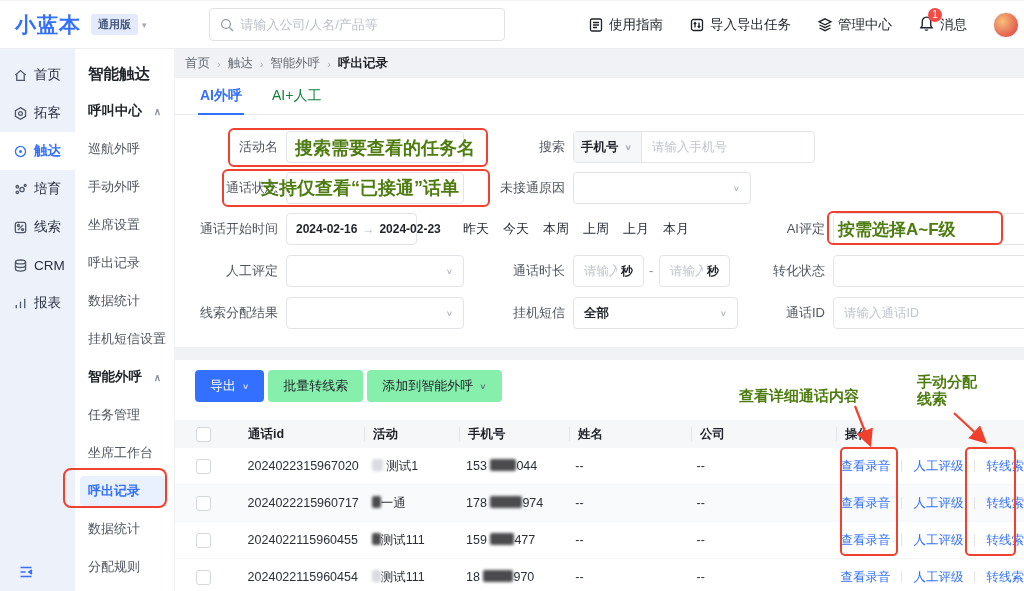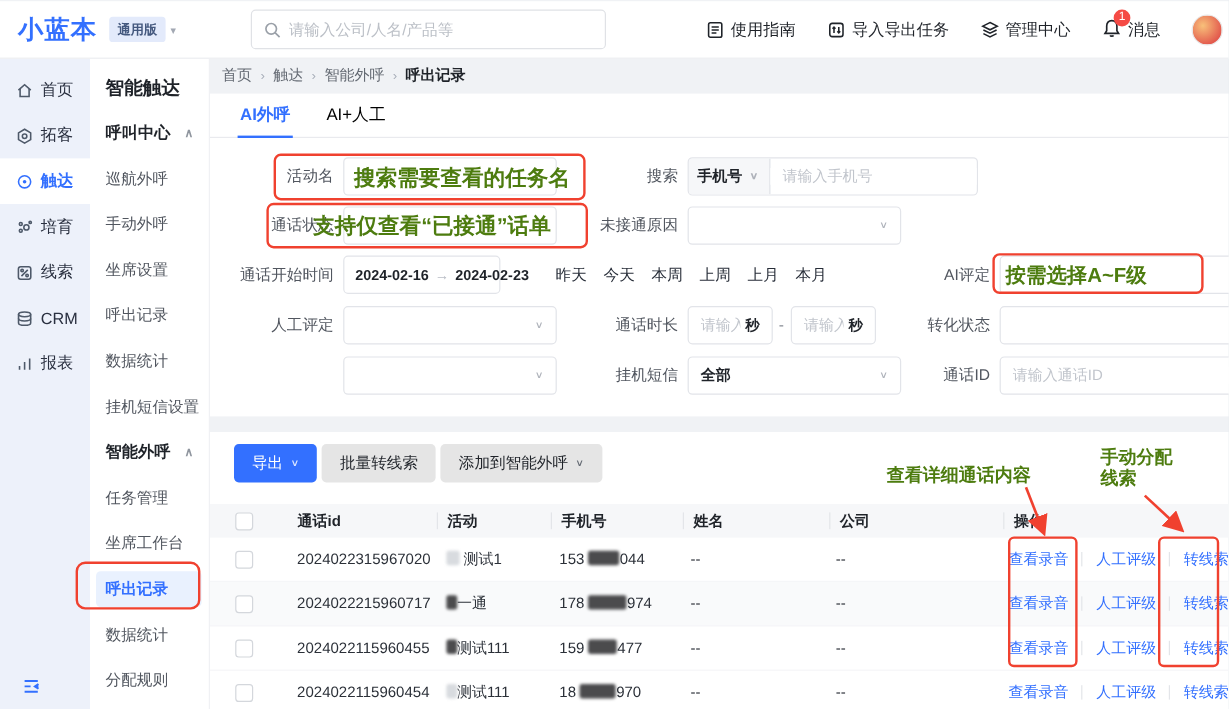--- a/index.html
+++ b/index.html
@@ -39,21 +39,21 @@
   .sn-item.active .lbl { position:relative; z-index:1; }
 
   
   .breadcrumb { position:absolute; left:185px; top:55px; display:flex; align-items:center; gap:7px; font-size:12.5px; color:#646a73; }
   .bc-sep { color:#a7adb8; font-size:11px; }
   .bc-last { color:#1f2329; font-weight:bold; }
 
   
   .panel1 { position:absolute; left:175px; top:78px; width:849px; height:269px; background:#fff; }
   .tabs { height:37px; border-bottom:1px solid #e9eaee; display:flex; align-items:center; padding-left:25px; gap:30px; }
-  .tab { font-size:14px; color:#000000; cursor:pointer; height:37px; line-height:34px; position:relative; }
+  .tab { font-size:14px; color:#15803d; cursor:pointer; height:37px; line-height:34px; position:relative; }
   .tab.active { color:#3370ff; font-weight:bold;text-align:center; }
   .tab.active::after { content:""; position:absolute; left:-2px; right:-2px; bottom:0; height:2px; background:#3370ff; }
 
   .flabel { position:absolute; height:32px; line-height:32px; text-align:right; font-size:13px; color:#51565f; white-space:nowrap; }
   .ffield { position:absolute; height:32px; border:1px solid #e2e4e9; border-radius:4px; background:#fff; display:flex; align-items:center; padding:0 10px; font-size:13px; }
   .ffield input { border:none; outline:none; flex:1; min-width:0; font-size:12.5px; color:#333; font-family:inherit; }
   .ffield input::placeholder { color:#c1c5cc; }
   .caret { color:#aeb2ba; font-size:10px; margin-left:auto; transform:scaleY(.8); }
   .sel-group { padding:0; overflow:hidden; }
   .sel-left { width:68px; height:100%; background:#f6f7f9; border-right:1px solid #e2e4e9; display:flex; align-items:center; padding:0 7px; font-size:12.5px; font-weight:bold; color:#1f2329; gap:4px; }
@@ -71,21 +71,21 @@
   .red-box { position:absolute; border:2px solid #f0412f; border-radius:6px; z-index:4; pointer-events:none; }
   .red-text { position:absolute; color:#4d7c0f; font-weight:bold; white-space:nowrap; z-index:4; pointer-events:none; }
   .red-arrow { position:absolute; z-index:4; pointer-events:none; }
 
   
   .panel2 { position:absolute; left:175px; top:360px; width:849px; height:231px; background:#fff; overflow:hidden; }
   .toolbar { position:absolute; left:20px; top:10px; display:flex; gap:4px; }
   .btn { height:32px; border-radius:4px; display:flex; align-items:center; padding:0 15px; font-size:13px; cursor:pointer; gap:6px; border:none; font-family:inherit; }
   .btn-primary { background:#3370ff; color:#fff; }
   .btn-primary .caret { color:#dfe8ff; }
-  .btn-plain { background:#e5e5e5; color:#1f2329; }
+  .btn-plain { background:#86efac; color:#1f2329; }
   .btn-plain .caret { color:#646a73; }
 
   .tbl { position:absolute; left:0; top:60px; width:849px; }
   .trow { display:flex; align-items:center; height:37px; padding-left:15px; border-bottom:1px solid #f5f6f8; }
   .thead { height:28px; background:#f6f7f9; font-weight:bold; font-size:12.5px; color:#1f2329; border-bottom:none; }
   .trow.alt { background:#f9fafb; }
   .c-cb { width:58px; display:flex; align-items:center; }
   .c-id { width:125px; } .c-act { width:95px; } .c-ph { width:110px; } .c-nm { width:122px; } .c-co { width:145px; }
   .c-op { flex:1; display:flex; align-items:center; }
   .th { position:relative; }
@@ -338,25 +338,26 @@
     <div class="dash" style="left:474px; top:177px;">-</div>
     <div class="ffield" style="left:484px; top:177px; width:71px;">
       <input style="width: 40px;" placeholder="请输入">
       <span class="unit">秒</span>
     </div>
     <div class="flabel" style="left:525px; top:177px; width:125px;">转化状态</div>
     <div class="ffield" style="left:658px; top:177px; width:220px;">
       
     </div>
 
+    <div class="flabel" style="left:5px; top:219px; width:98px;">线索分配结果</div>
     <div class="ffield" style="left:111px; top:219px; width:178px;">
       <span class="caret">∨</span>
     </div>
     <div class="flabel" style="left:265px; top:219px; width:125px;">挂机短信</div>
-    <div class="ffield" style="left:398px; top:219px; width:178px;">
+    <div class="ffield" style="left:398px; top:219px; width:165px;">
       <span class="sel-value">全部</span>
       <span class="caret">∨</span>
     </div>
     <div class="flabel" style="left:525px; top:219px; width:125px;">通话ID</div>
     <div class="ffield" style="left:658px; top:219px; width:220px;">
       <input placeholder="请输入通话ID" style="">
     </div>
 
     <div class="red-box" style="left:53px; top:50px; width:260px; height:39px;"></div>
     <div class="red-text" style="left:120px; top:58px; font-size:18px;">搜索需要查看的任务名</div>

